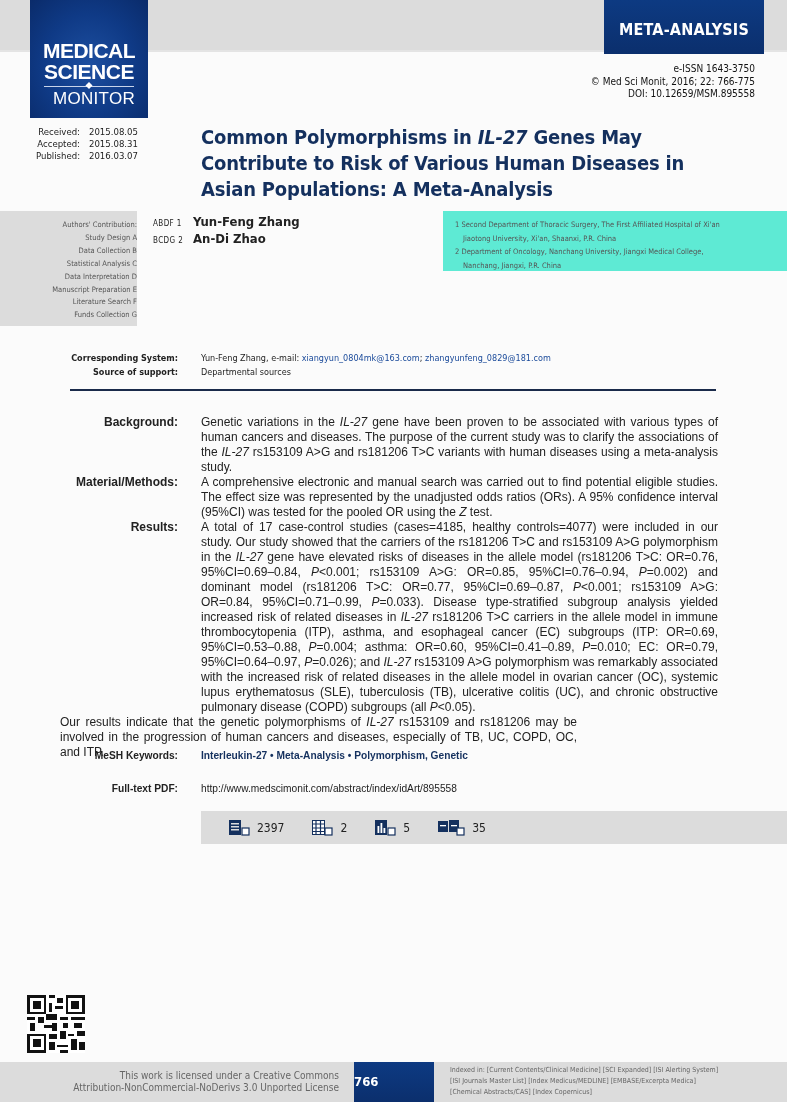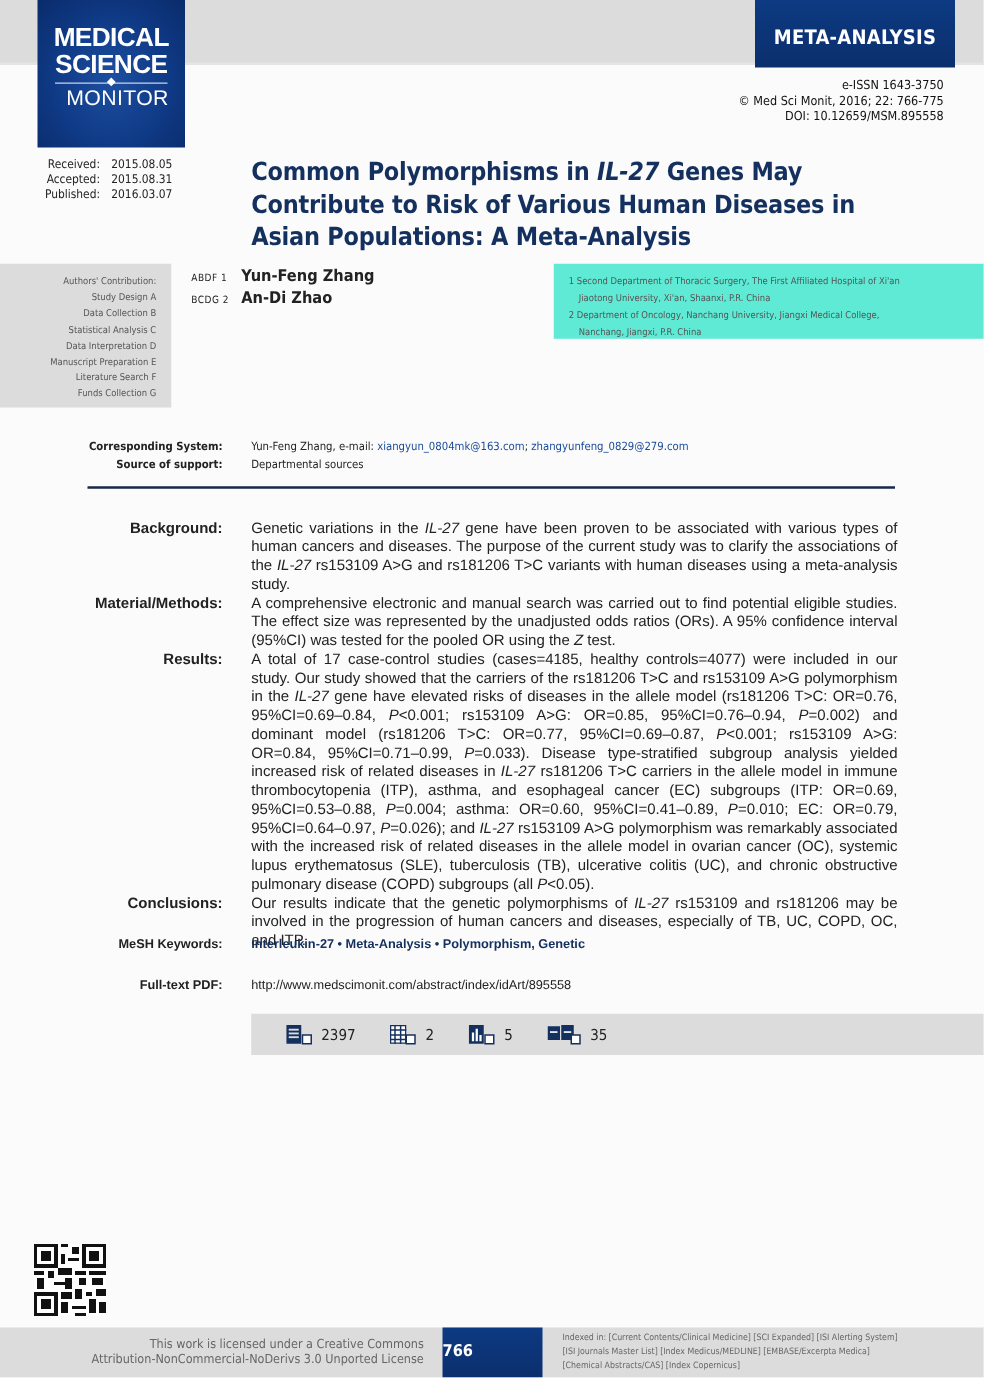--- a/index.html
+++ b/index.html
@@ -4,39 +4,39 @@
 <style>
   * { box-sizing: border-box; margin: 0; padding: 0; }
   html, body { width: 787px; height: 1102px; background: #fbfbfb; overflow: hidden; }
   body { position: relative; font-family: "DejaVu Sans Condensed", "DejaVu Sans", sans-serif; color: #1a1a1a; }
   .cond { font-family: "Liberation Sans Narrow", "Liberation Sans", sans-serif; }
 
   .top-band { position: absolute; left: 0; top: 0; width: 787px; height: 52px; background: #dcdcdc; border-bottom: 2px solid #e4e4e4; }
   .logo { position: absolute; left: 30px; top: 0; width: 118px; height: 118px;
           background: radial-gradient(ellipse at 50% 55%, #1d4fa0 0%, #0f3a86 55%, #0a2b6a 100%); text-align: center; color: #fff; }
   .logo .l1, .logo .l2 { font-family: "Liberation Sans", sans-serif; font-weight: bold; font-size: 21px; line-height: 21px; letter-spacing: -0.5px; }
-  .logo .l1 { padding-top: 20px; }
+  .logo .l1 { padding-top: 40px; }
   .logo .divider { margin: 4px 14px 0; height: 1px; background: #c8d4ea; position: relative; }
   .logo .divider span { position: absolute; left: 50%; top: -3px; width: 5px; height: 5px; background: #fff; transform: translateX(-50%) rotate(45deg); }
   .logo .l3 { font-family: "Liberation Sans", sans-serif; font-size: 17px; line-height: 20px; margin-top: 2px; letter-spacing: 0.3px; margin-left: 10px; }
 
   .meta-badge { position: absolute; left: 604px; top: 0; width: 160px; height: 54px;
                 background: linear-gradient(180deg, #0d3a82 0%, #0b2f6d 100%); color: #fff; font-weight: bold; font-size: 16px;
                 text-align: center; line-height: 60px; letter-spacing: 0.2px; }
   .ids { position: absolute; right: 32px; top: 63px; text-align: right; font-size: 10px; line-height: 12.5px; color: #111; }
 
   .dates { position: absolute; left: 36px; top: 126px; font-size: 9.5px; line-height: 12px; color: #222; }
   .dates .row { display: flex; }
   .dates .k { width: 44px; text-align: right; margin-right: 9px; }
 
   .title { position: absolute; left: 201px; top: 124px; width: 530px; font-size: 20px; line-height: 26px; font-weight: bold; color: #14305e; letter-spacing: -0.2px; }
   .title i { font-style: italic; }
 
   .contrib-box { position: absolute; left: 0; top: 211px; width: 137px; height: 115px; background: #dcdcdc; }
-  .contrib-box .items { padding-top: 8px; padding-right: 12px; text-align: right; font-size: 7.5px; line-height: 12.9px; color: #555; }
+  .contrib-box .items { padding-top: 8px; padding-right: 0; text-align: right; font-size: 7.5px; line-height: 12.9px; color: #555; }
   .authors { position: absolute; left: 153px; top: 214px; }
   .author { display: flex; align-items: baseline; height: 17px; }
   .author .code { width: 40px; font-size: 8px; letter-spacing: 0.4px; color: #222; }
   .author .name { font-size: 13px; font-weight: bold; color: #222; }
   .affil-box { position: absolute; left: 443px; top: 211px; width: 344px; height: 60px; background: #5eead4; padding: 7px 0 0 12px; font-size: 7.5px; line-height: 13.5px; color: #555; }
   .affil-box .ind { padding-left: 8px; }
 
   .corr { position: absolute; left: 60px; top: 351px; font-size: 9px; line-height: 14px; }
   .corr .row { display: flex; }
   .corr .k { width: 118px; text-align: right; font-weight: bold; margin-right: 23px; color: #222; }
@@ -134,21 +134,21 @@
 <div class="affil-box">
   <div>1 Second Department of Thoracic Surgery, The First Affiliated Hospital of Xi'an</div>
   <div class="ind">Jiaotong University, Xi'an, Shaanxi, P.R. China</div>
   <div>2 Department of Oncology, Nanchang University, Jiangxi Medical College,</div>
   <div class="ind">Nanchang, Jiangxi, P.R. China</div>
 </div>
 
 <div class="corr">
   <div class="row">
     <span class="k">Corresponding System:</span>
-    <span class="v"><span>Yun-Feng Zhang, e-mail: </span><a>xiangyun_0804mk@163.com</a><span>; </span><a>zhangyunfeng_0829@279.com</a></span>
+    <span class="v"><span>Yun-Feng Zhang, e-mail: </span><a>xiangyun_0804mk@163.com</a><span>; </span><a>zhangyunfeng_0829@181.com</a></span>
   </div>
   <div class="row">
     <span class="k">Source of support:</span>
     <span class="v">Departmental sources</span>
   </div>
 </div>
 
 <div class="rule"></div>
 
 <div class="abstract cond">
@@ -158,21 +158,20 @@
   </div>
   <div class="sec">
     <div class="k">Material/Methods:</div>
     <div class="v"><span>A comprehensive electronic and manual search was carried out to find potential eligible studies. The effect size was represented by the unadjusted odds ratios (ORs). A 95% confidence interval (95%CI) was tested for the pooled OR using the </span><i>Z</i><span> test.</span></div>
   </div>
   <div class="sec">
     <div class="k">Results:</div>
     <div class="v"><span>A total of 17 case-control studies (cases=4185, healthy controls=4077) were included in our study. Our study showed that the carriers of the rs181206 T&gt;C and rs153109 A&gt;G polymorphism in the </span><i>IL-27</i><span> gene have elevated risks of diseases in the allele model (rs181206 T&gt;C: OR=0.76, 95%CI=0.69–0.84, </span><i>P</i><span>&lt;0.001; rs153109 A&gt;G: OR=0.85, 95%CI=0.76–0.94, </span><i>P</i><span>=0.002) and dominant model (rs181206 T&gt;C: OR=0.77, 95%CI=0.69–0.87, </span><i>P</i><span>&lt;0.001; rs153109 A&gt;G: OR=0.84, 95%CI=0.71–0.99, </span><i>P</i><span>=0.033). Disease type-stratified subgroup analysis yielded increased risk of related diseases in </span><i>IL-27</i><span> rs181206 T&gt;C carriers in the allele model in immune thrombocytopenia (ITP), asthma, and esophageal cancer (EC) subgroups (ITP: OR=0.69, 95%CI=0.53–0.88, </span><i>P</i><span>=0.004; asthma: OR=0.60, 95%CI=0.41–0.89, </span><i>P</i><span>=0.010; EC: OR=0.79, 95%CI=0.64–0.97, </span><i>P</i><span>=0.026); and </span><i>IL-27</i><span> rs153109 A&gt;G polymorphism was remarkably associated with the increased risk of related diseases in the allele model in ovarian cancer (OC), systemic lupus erythematosus (SLE), tuberculosis (TB), ulcerative colitis (UC), and chronic obstructive pulmonary disease (COPD) subgroups (all </span><i>P</i><span>&lt;0.05).</span></div>
   </div>
   <div class="sec">
-    <div class="k">Conclusions:</div>
     <div class="v"><span>Our results indicate that the genetic polymorphisms of </span><i>IL-27</i><span> rs153109 and rs181206 may be involved in the progression of human cancers and diseases, especially of TB, UC, COPD, OC, and ITP.</span></div>
   </div>
 </div>
 
 <div class="mesh cond">
   <span class="k">MeSH Keywords:</span>
   <span class="v">Interleukin-27 • Meta-Analysis • Polymorphism, Genetic</span>
 </div>
 
 <div class="pdf cond">

